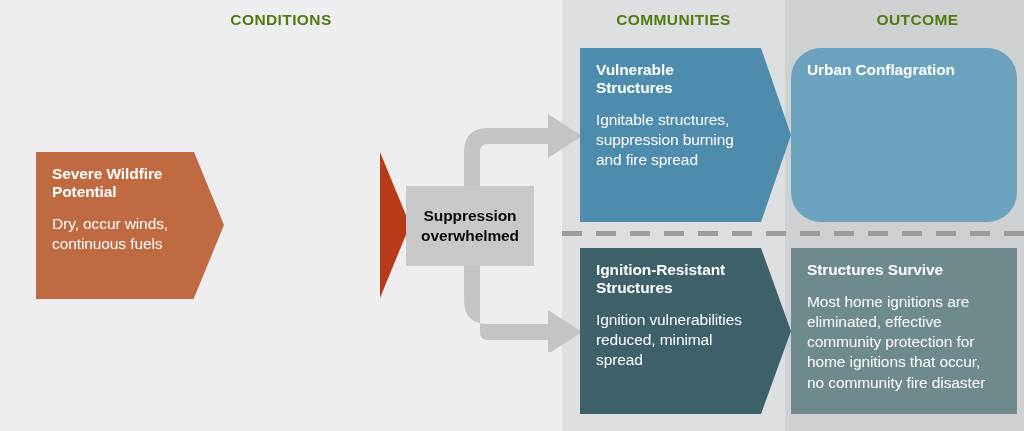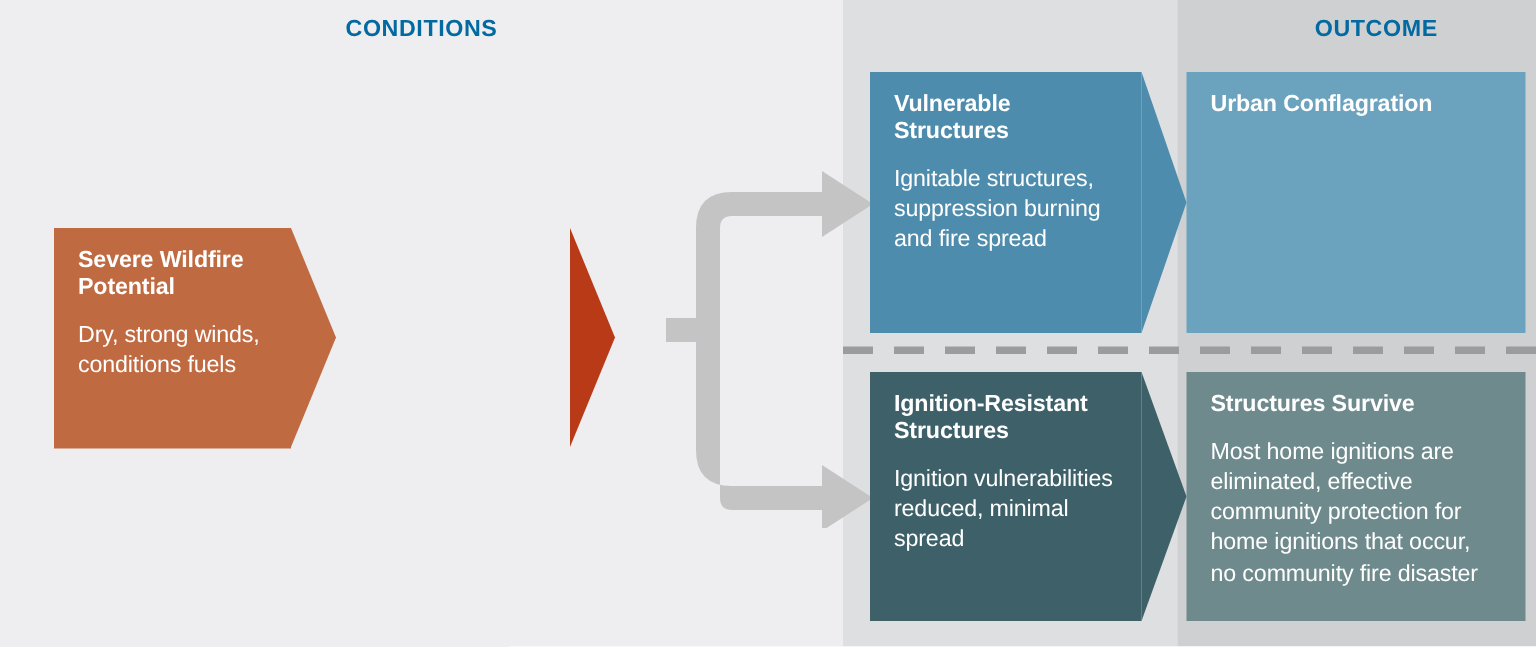--- a/index.html
+++ b/index.html
@@ -27,21 +27,21 @@
   .band-outcome     { left: 785px; width: 239px; background: #cfd0d1; }
 
   
   .col-header {
     position: absolute;
     top: 11px;
     text-align: center;
     font-weight: bold;
     font-size: 15.5px;
     letter-spacing: 0.4px;
-    color: #0369a1;
+    color: #4d7c0f;
     white-space: nowrap;
   }
   .hdr-conditions  { left: 0;     width: 562px; }
   .hdr-communities { left: 562px; width: 223px; }
   .hdr-outcome     { left: 785px; width: 239px; margin-left: 13px; }
 
   
   .chev {
     position: absolute;
     box-sizing: border-box;
@@ -102,21 +102,21 @@
   #box-vulnerable .body  { width: 181px; background: #4e8cad; }
   #box-vulnerable .point {
     left: 181px;
     border-top: 87px solid transparent;
     border-bottom: 87px solid transparent;
     border-left: 30px solid #4e8cad;
   }
 
   
   #box-urban { left: 791px; top: 48px; width: 226px; height: 174px; }
-  #box-urban .body  { width: 226px; background: #6ba3bf; }
+  #box-urban .body  { width: 226px; background: #6ba3bf; border-radius: 30px; }
 
   
   #box-ignres { left: 580px; top: 248px; width: 211px; height: 166px; }
   #box-ignres .body  { width: 181px; background: #3d6069; }
   #box-ignres .point {
     left: 181px;
     border-top: 83px solid transparent;
     border-bottom: 83px solid transparent;
     border-left: 30px solid #3d6069;
   }
@@ -172,45 +172,49 @@
 </head>
 <body>
 
 <div id="stage">
 
   <div class="band band-conditions"></div>
   <div class="band band-communities"></div>
   <div class="band band-outcome"></div>
 
   <div class="col-header hdr-conditions">CONDITIONS</div>
+  <div class="col-header hdr-communities">COMMUNITIES</div>
   <div class="col-header hdr-outcome">OUTCOME</div>
 
   <div id="divider"></div>
 
   <svg id="branch-arrows" viewBox="0 0 140 252">
     <g fill="#c4c4c4">
 
       <path d="M0,112 L20,112 L20,52 Q20,28 44,28 L104,28 L104,14 L138,36 L104,58 L104,44 L44,44 Q36,44 36,52 L36,112 L36,128 L0,128 Z"></path>
 
       <path d="M0,128 L20,128 L20,200 Q20,224 44,224 L104,224 L104,210 L138,232 L104,254 L104,240 L44,240 Q36,240 36,232 L36,128 Z"></path>
     </g>
   </svg>
 
   <div class="chev" id="box-severe">
     <div class="body">
       <h3>Severe Wildfire Potential</h3>
-      <p>Dry, strong winds, conditions fuels</p>
+      <p>Dry, occur winds, continuous fuels</p>
     </div>
     <div class="point"></div>
   </div>
 
   <div class="chev" id="box-extreme">
     <div class="point"></div>
   </div>
 
+  <div id="suppression">
+    <span>Suppression overwhelmed</span>
+  </div>
 
   <div class="chev" id="box-vulnerable">
     <div class="body">
       <h3>Vulnerable Structures</h3>
       <p>Ignitable structures, suppression burning and fire spread</p>
     </div>
     <div class="point"></div>
   </div>
 
   <div class="chev" id="box-urban">

